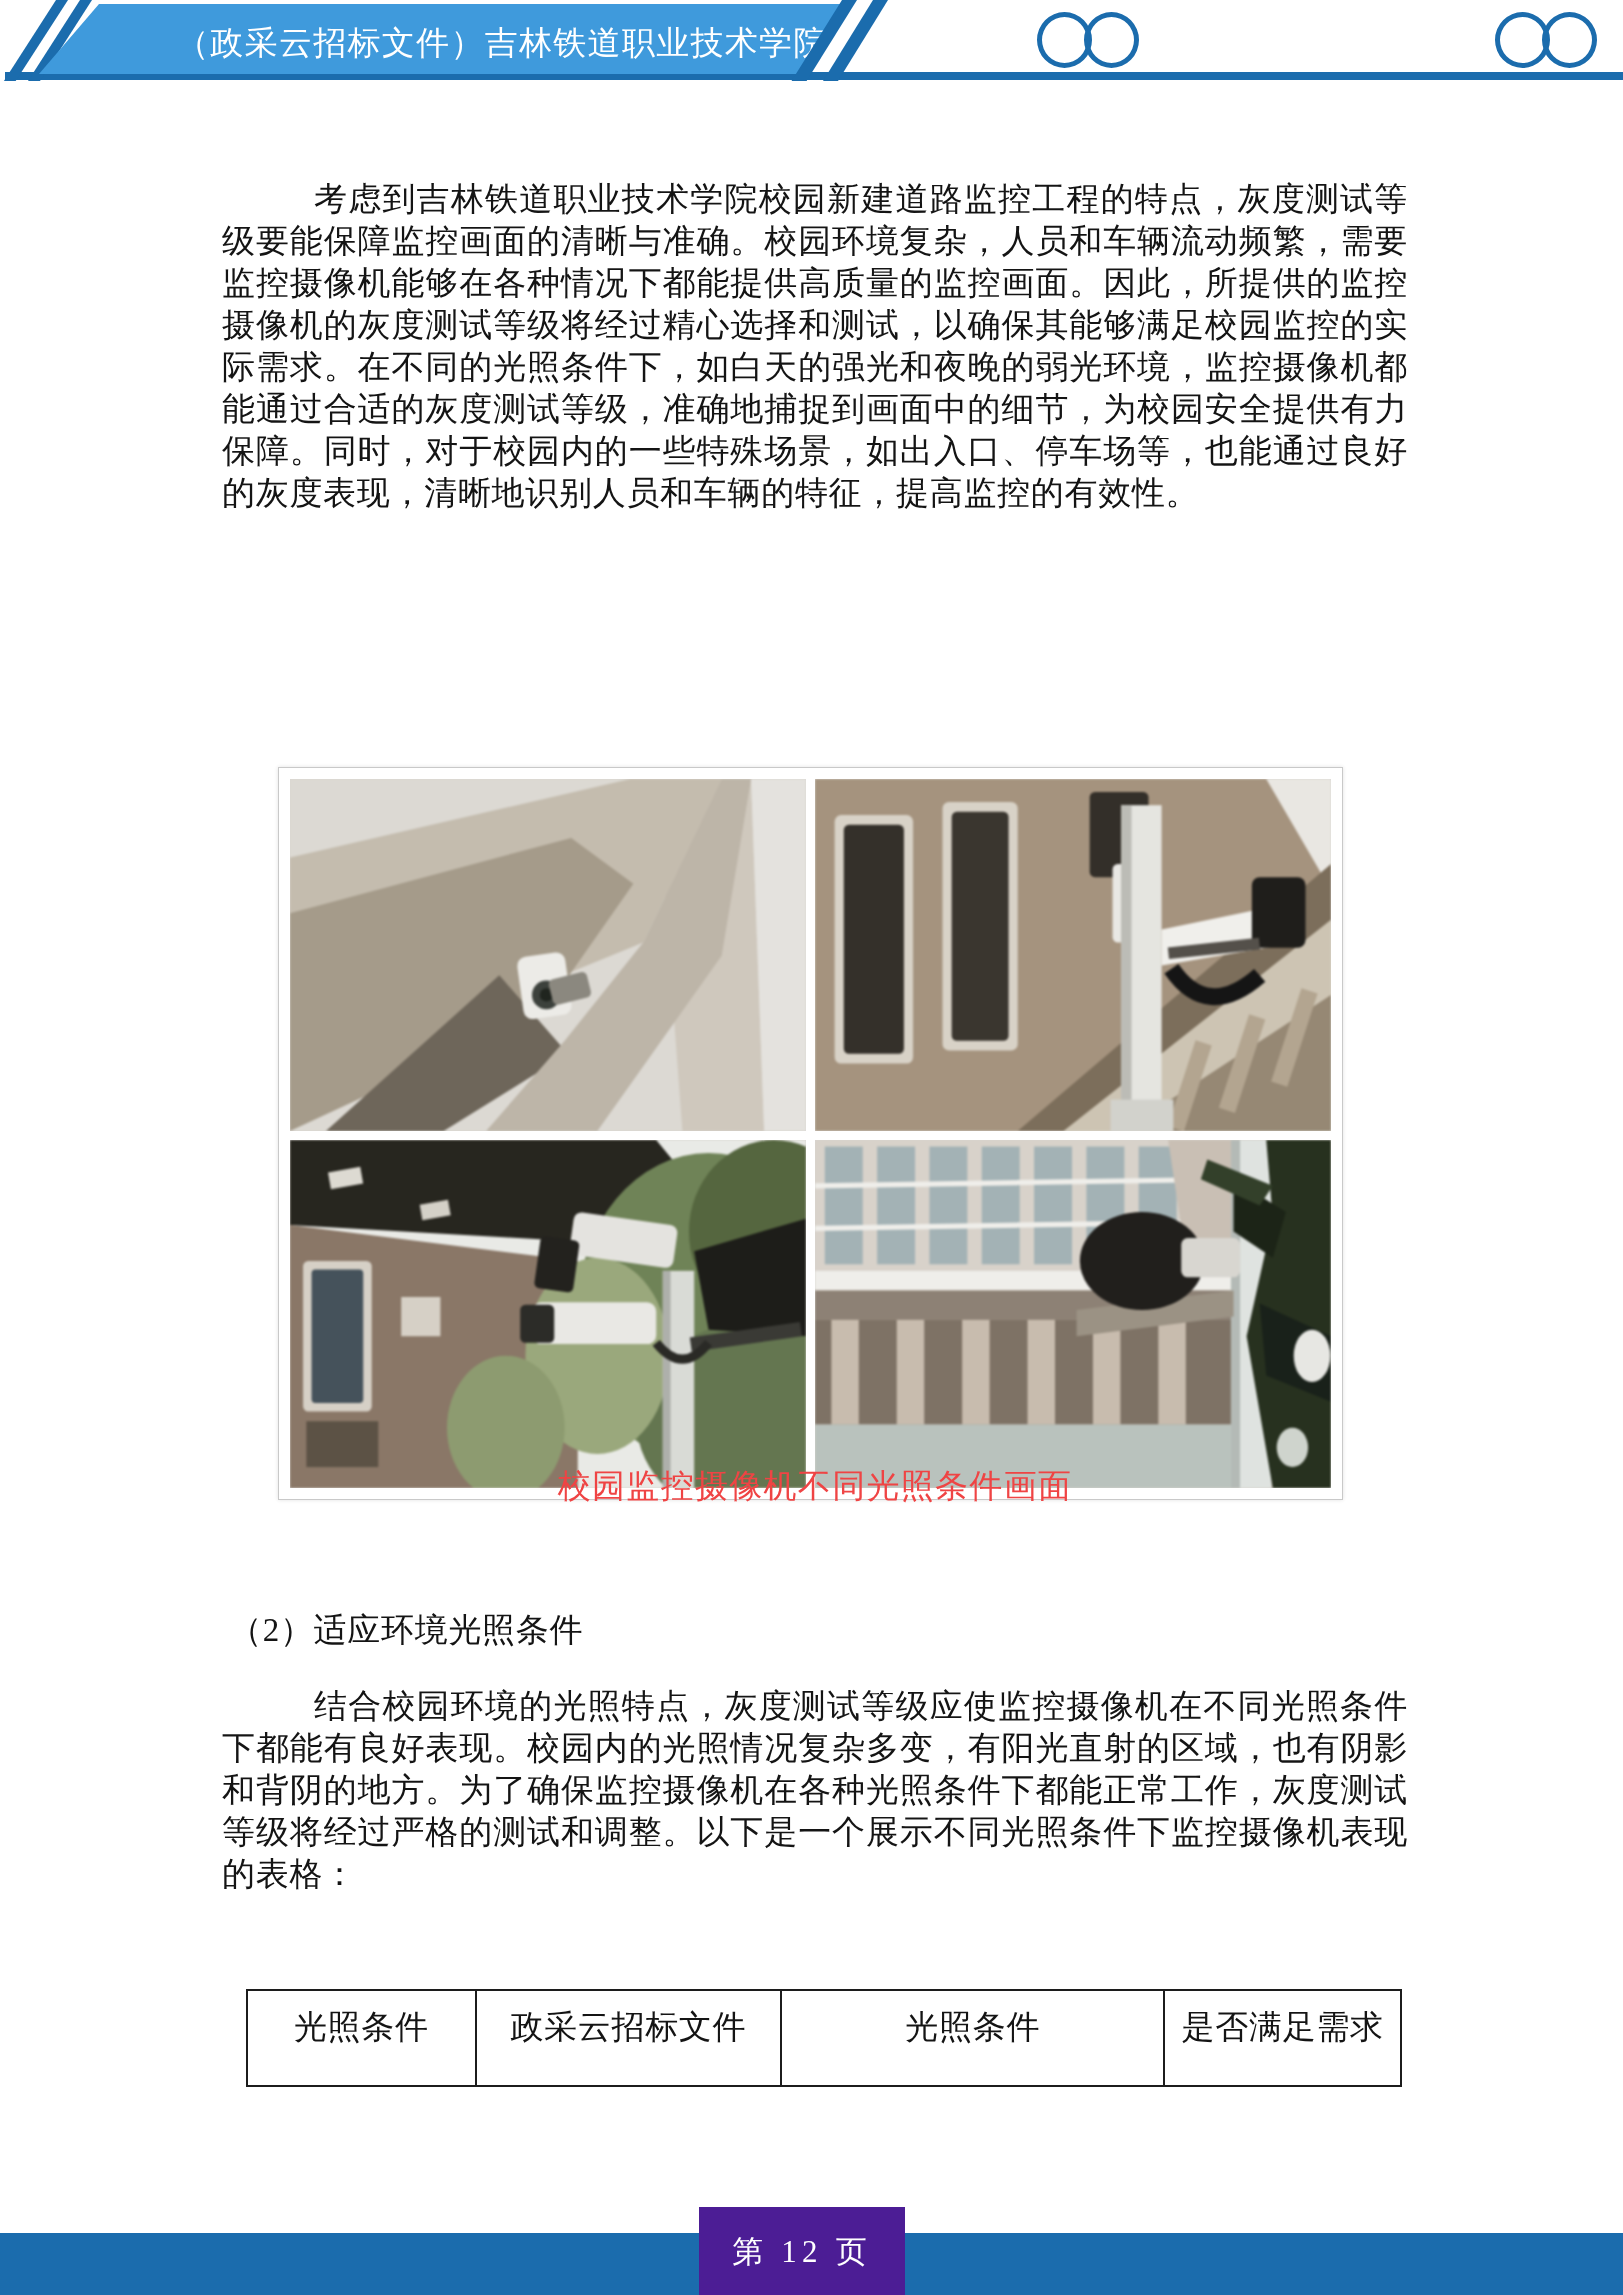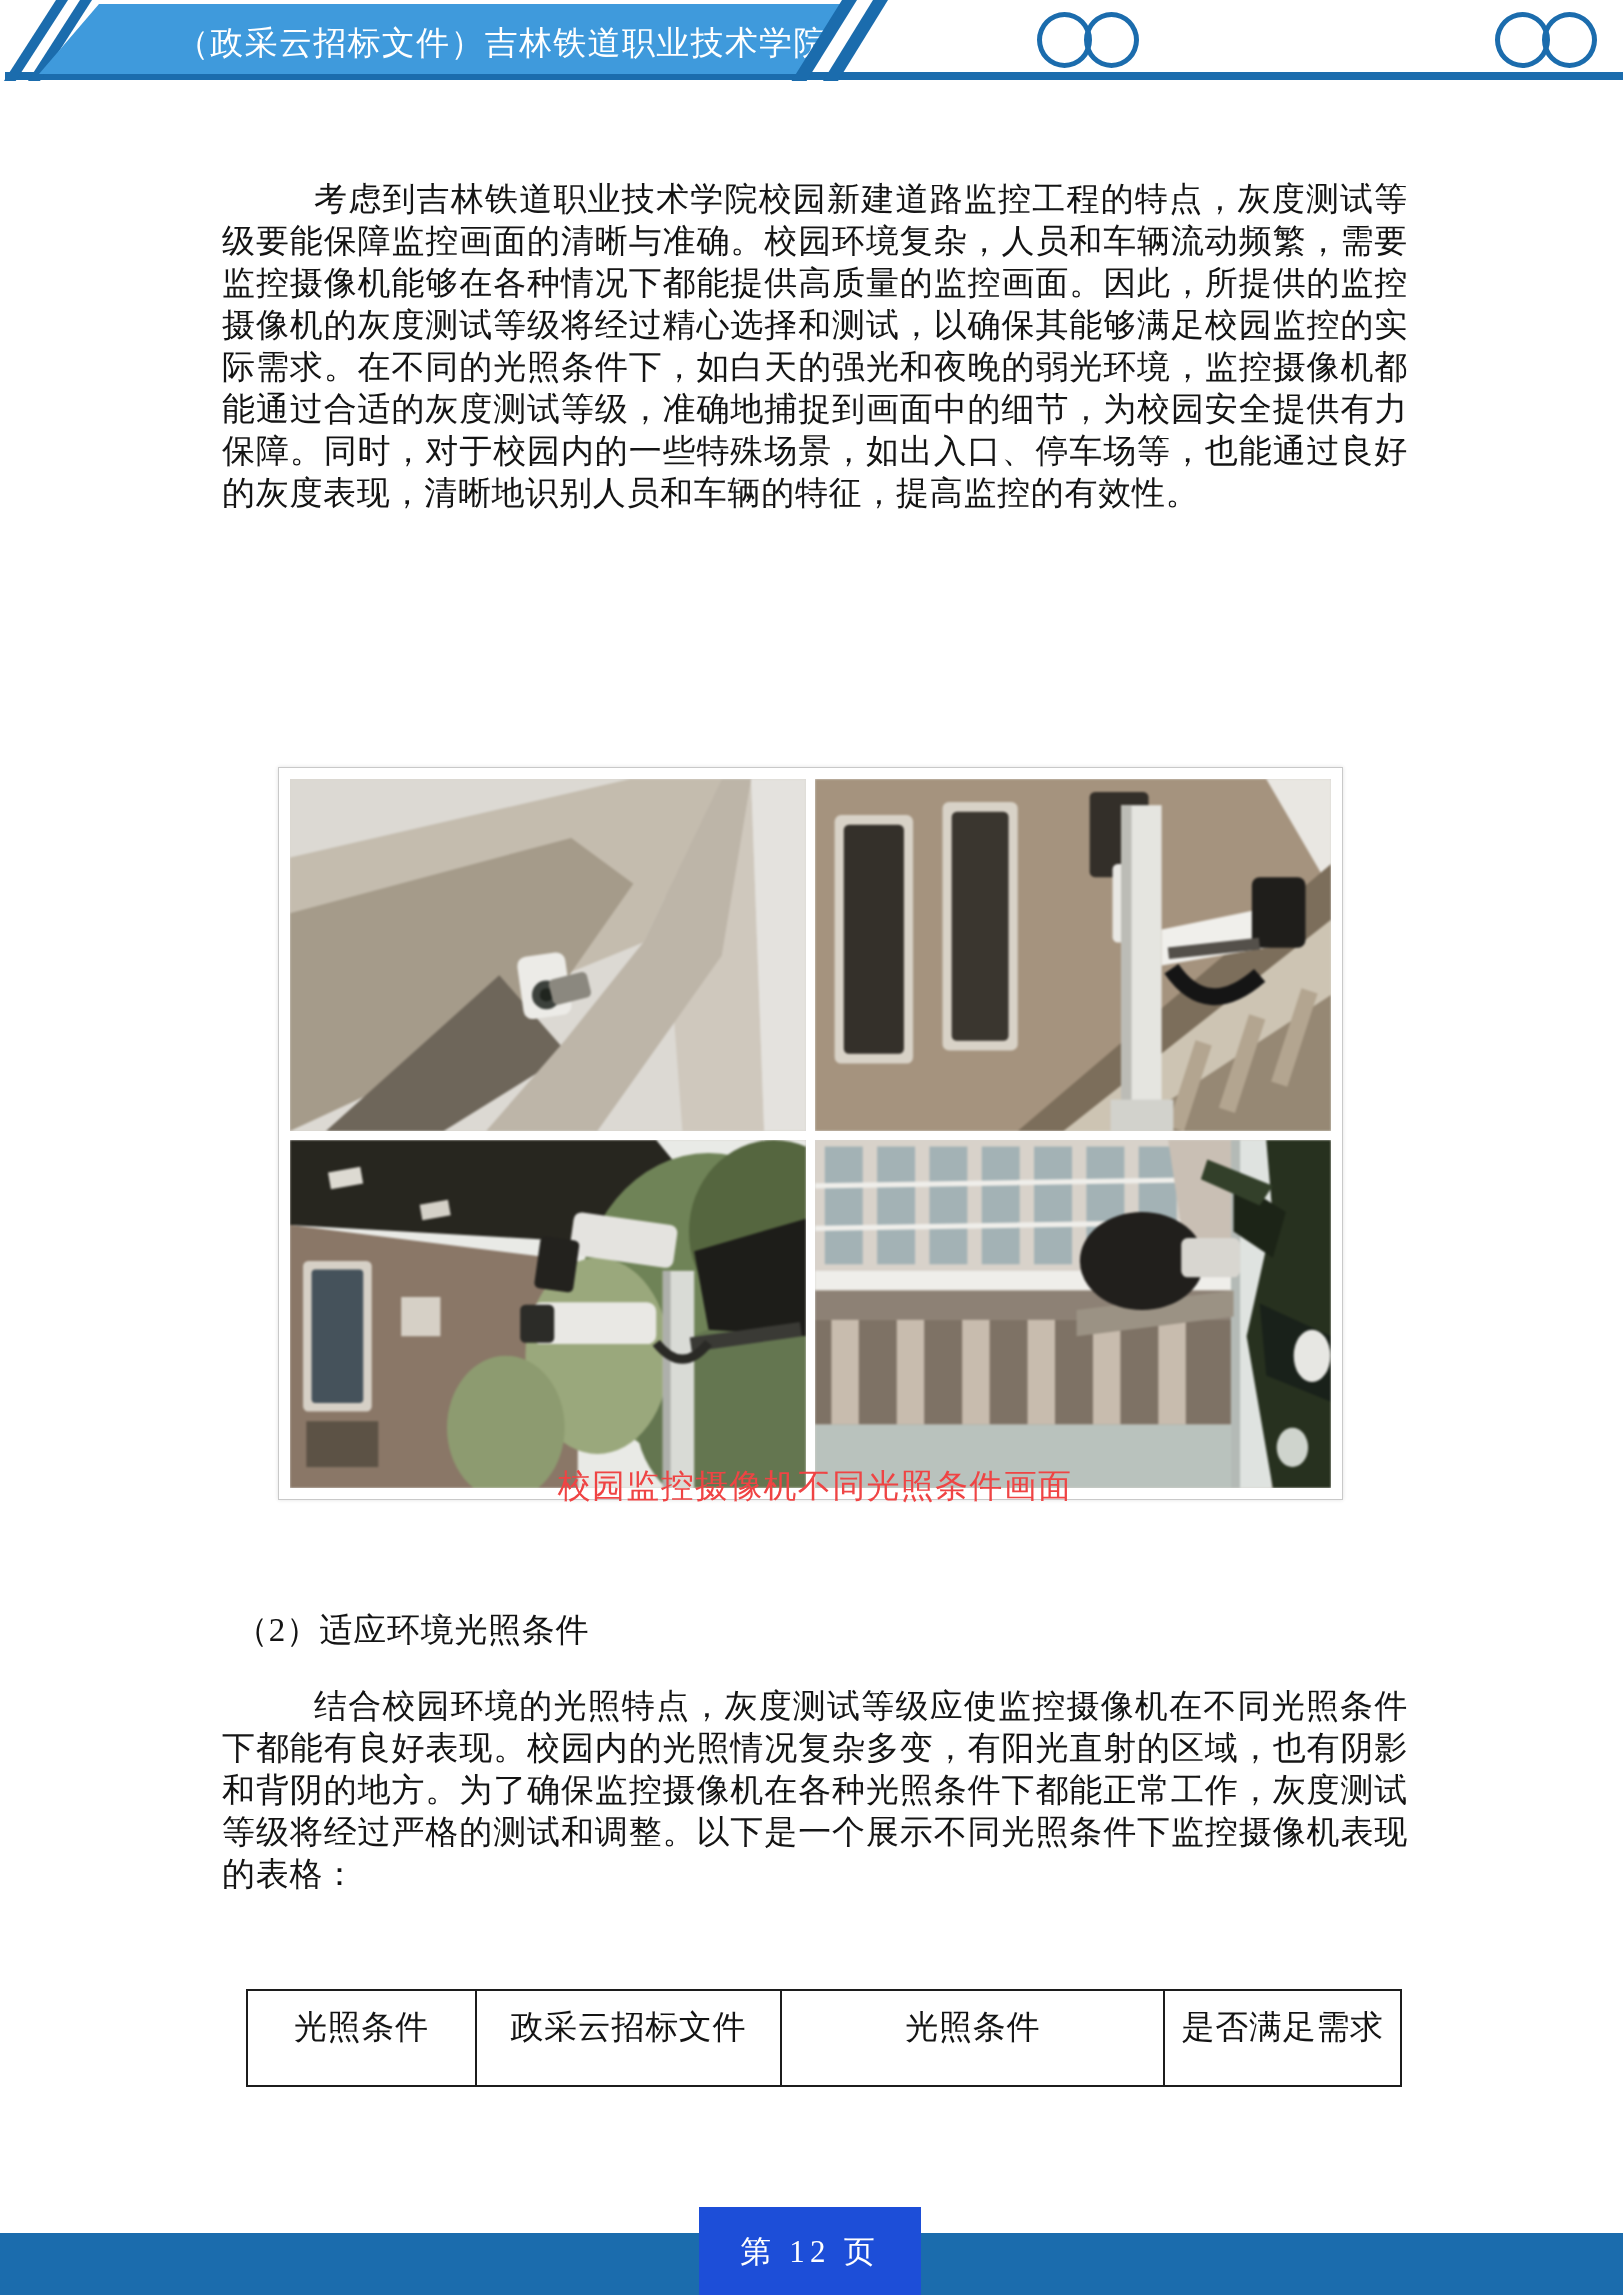--- a/index.html
+++ b/index.html
@@ -32,42 +32,42 @@
   .logo .ring.b{left:47px;}
   .logo.one{left:1037px;}
   .logo.two{left:1495px;}
   
   .para{
     position:absolute;left:222px;width:1186px;font-size:33px;line-height:42px;
     letter-spacing:0.7px;text-align:justify;text-indent:92px;color:#141414;
   }
   .para.p1{top:178px;}
   .para.p2{top:1685px;}
-  .heading2{position:absolute;left:235px;top:1608px;font-size:33px;letter-spacing:0.7px;color:#141414;}
+  .heading2{position:absolute;left:229px;top:1608px;font-size:33px;letter-spacing:0.7px;color:#141414;}
   .caption{position:absolute;left:222px;top:1464px;width:1186px;text-align:center;font-size:33px;letter-spacing:1.3px;color:#ef4444;}
   
   .figure{
     position:absolute;left:278px;top:767px;width:1065px;height:733px;
     background:#ffffff;border:1.3px solid #c9c9c9;box-sizing:border-box;
     box-shadow:0 0 3.9px rgba(0,0,0,0.12);
   }
   .photo-grid{position:absolute;left:10.5px;top:10.5px;width:1042px;height:709px;
     display:grid;grid-template-columns:516px 516px;grid-template-rows:352px 348px;gap:9.2px;}
   .photo{position:relative;overflow:hidden;background:#d8d5d0;}
   .photo svg{display:block;width:100%;height:100%;filter:blur(0.9px);}
   
   .spec-table{position:absolute;left:246px;top:1989px;width:1156px;border-collapse:collapse;}
   .spec-table th{
     border:2px solid #1c1c1c;height:79px;vertical-align:top;padding-top:14.4px;
     font-size:33px;font-weight:normal;letter-spacing:0.7px;text-align:center;color:#141414;
   }
   .col1{width:229px;}.col2{width:306px;}.col3{width:384px;}.col4{width:237px;}
   
   .ftr-bar{position:absolute;left:0;top:2233px;width:1623px;height:63px;background:#1B6CAD;}
-  .ftr-box{position:absolute;left:699px;top:2207px;width:222px;height:89px;background:#1d4ed8;
+  .ftr-box{position:absolute;left:699px;top:2207px;width:206px;height:89px;background:#4c1d95;
     display:flex;align-items:center;justify-content:center;}
   .ftr-label{color:#ffffff;font-size:31px;letter-spacing:5.2px;font-family:"Liberation Serif","DejaVu Serif",serif;}
 </style>
 </head>
 <body>
 
 <div class="page">
 
   <div class="hdr-line"></div>
   <div class="stripes left">

